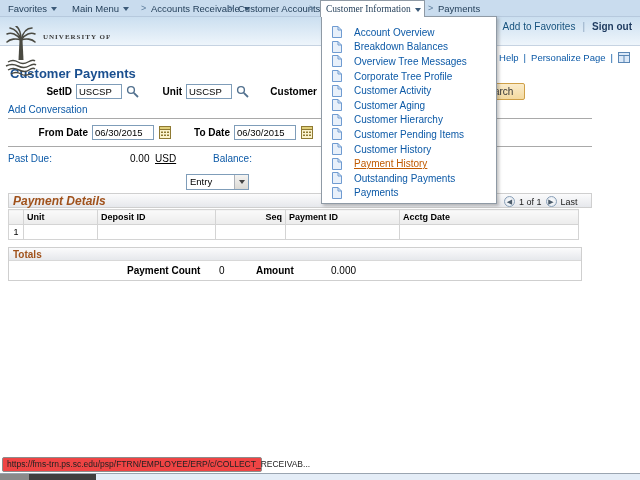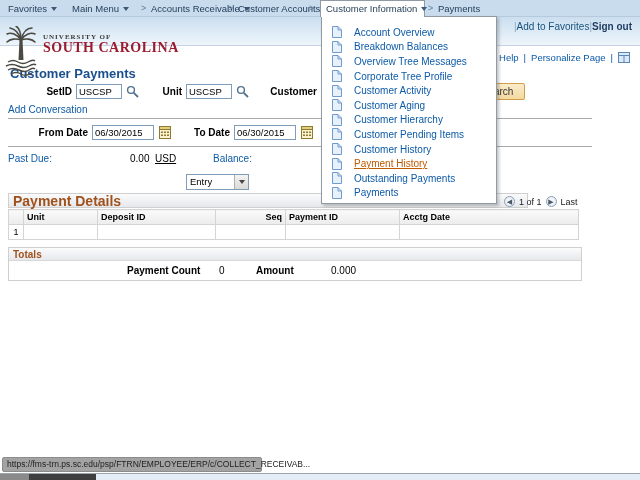--- a/index.html
+++ b/index.html
@@ -13,28 +13,28 @@
     position:absolute; left:0; top:0; width:640px; height:17px;
     background:#c9dcee; border-bottom:1px solid #b6c9dd;
   }
   .crumb { position:absolute; top:0; height:17px; line-height:17px; font-size:9.5px; color:#1e3a55; cursor:pointer; white-space:nowrap; }
   .caret { display:inline-block; width:0; height:0; border-left:3px solid transparent; border-right:3px solid transparent; border-top:4px solid #3c5a78; margin-left:4px; vertical-align:middle; }
   .crumb-sep { position:absolute; top:0; height:17px; line-height:17px; font-size:9px; color:#5a7a9a; }
   .crumb-sep::before { content:">"; }
   .crumb-open {
     position:absolute; left:320px; top:0; width:105px; height:17px; line-height:16px;
     background:#ffffff; border:1px solid #8f9aa5; border-bottom:none; padding-left:5px;
-    font-size:9.5px; color:#1e3a55; z-index:30; cursor:pointer; white-space:nowrap;
+    font-size:9.5px; color:#1e3a55; z-index:30; cursor:pointer; white-space:nowrap;font-family:Liberation Serif, serif;
   }
   
   .band {
     position:absolute; left:0; top:17px; width:640px; height:29px;
     background:linear-gradient(#cbdff0, #eef5fb); border-bottom:1px solid #c6d3e2;
   }
-  .top-links { position:absolute; top:21px; right:8px; display:flex; align-items:center; font-size:10px; z-index:5; }
+  .top-links { position:absolute; top:21px; right:8px; display:flex; align-items:center; gap:7px; font-size:10px; z-index:5; }
   .top-links .vsep { color:#8fa7c0; }
   .lnk-fav { color:#16527e; cursor:pointer; }
   .lnk-signout { color:#1d3a5f; font-weight:bold; cursor:pointer; }
   
   .logo { position:absolute; left:4px; top:26px; display:flex; align-items:flex-start; z-index:2; }
   .logo-text { margin-left:5px; margin-top:7px; font-family:"Liberation Serif", serif; }
   .logo-line1 { font-size:7px; font-weight:bold; letter-spacing:1px; color:#3a3a3a; }
   .logo-line2 { font-size:14px; font-weight:bold; letter-spacing:0.5px; color:#9b1b30; line-height:13px; }
   
   .util-links { position:absolute; top:52px; right:10px; display:flex; align-items:center; gap:5px; font-size:9.5px; color:#0d5aa7; z-index:4; white-space:nowrap; }
@@ -54,23 +54,23 @@
     position:absolute; left:470px; top:83px; width:55px; height:17px;
     background:linear-gradient(#fbeccb,#f3d99f); border:1px solid #cfa048; border-radius:2px;
     font-size:10px; color:#333; text-align:center; line-height:15px; cursor:pointer; z-index:3;
   }
   .select-box { position:absolute; left:186px; top:174px; width:63px; height:16px; border:1px solid #7f9db9; background:#fff; cursor:pointer; }
   .select-box .val { position:absolute; left:3px; top:1px; font-size:9.5px; }
   .select-box .btn { position:absolute; right:0; top:0; width:14px; height:14px; background:linear-gradient(#f4f3f1,#dcdad5); border-left:1px solid #aeb2b8; text-align:center; }
   .select-box .btn::before { content:""; display:inline-block; margin-top:5px; border-left:3.5px solid transparent; border-right:3.5px solid transparent; border-top:4px solid #444; }
   
   .grp-hdr {
-    position:absolute; left:8px; width:520px; height:15px;
+    position:absolute; left:8px; width:584px; height:15px;
     background:linear-gradient(#fbfbfc,#e6e8ec); border:1px solid #cfcfcf;
-    font-size:14px; font-weight:bold; color:#a0521c; line-height:14px; padding-left:4px;
+    font-size:12px; font-weight:bold; color:#a0521c; line-height:14px; padding-left:4px;font-style:italic;
   }
   .pager { position:absolute; top:196px; display:flex; align-items:center; gap:4px; font-size:9px; color:#222; z-index:1; }
   .pgbtn { display:inline-block; width:11px; height:11px; border:1px solid #8aa0b8; border-radius:50%; background:radial-gradient(#ffffff,#dfe6ee); color:#4a5a6a; font-size:7px; line-height:10px; text-align:center; cursor:pointer; }
   table.grid { position:absolute; left:8px; top:209px; width:570px; border-collapse:collapse; table-layout:fixed; }
   table.grid th, table.grid td { border:1px solid #d4d4d4; font-size:9px; padding:2px 3px; height:15px; }
   table.grid th { background:linear-gradient(#fafafa,#ececec); font-weight:bold; text-align:left; }
   table.grid th.r { text-align:right; }
   table.grid td { background:#fff; }
   td.rownum { text-align:center; font-size:9px; background:#fdfdfd; }
   .totals-box { position:absolute; left:8px; top:247px; width:574px; height:34px; border:1px solid #cfcfcf; background:#fff; }
@@ -83,21 +83,21 @@
     background:#fff; border:1px solid #8f9aa5; z-index:25;
     box-shadow:2px 2px 3px rgba(80,80,80,0.35); padding-top:8px;
   }
   .menu-item { display:flex; align-items:center; height:14.6px; padding-left:10px; cursor:pointer; }
   .menu-item .doc { width:10px; height:12px; margin-right:12px; flex:0 0 auto; }
   .menu-item .mlabel { font-size:10px; color:#0d5aa7; white-space:nowrap; }
   .menu-item.active .mlabel { color:#c05a00; text-decoration:underline; }
   
   .url-tip {
     position:absolute; left:2px; top:457px; height:15px; max-width:260px;
-    background:#a3a3a3; border:1px solid #8c8c8c; border-radius:2px;
+    background:#ef4444; border:1px solid #8c8c8c; border-radius:2px;
     font-size:8.5px; color:#222; line-height:13px; padding:0 4px; white-space:nowrap; z-index:40;
   }
   .bottom-strip { position:absolute; left:0; top:473px; width:640px; height:7px; background:#e4edf7; border-top:1px solid #9aa5b1; }
   .bottom-strip .seg1 { position:absolute; left:0; top:0; width:29px; height:7px; background:#8a8a8a; }
   .bottom-strip .seg2 { position:absolute; left:29px; top:0; width:67px; height:7px; background:#3f3f3f; }
 </style>
 </head>
 <body>
 
 <div id="screen">
@@ -137,21 +137,20 @@
       <path d="M15.5 14 L18.5 14 L19.5 34 L14.5 34 Z" fill="#4a4a42"></path>
       <g stroke="#4a4a42" fill="none" stroke-width="1.4">
         <path d="M4 36 Q9 33, 14 36 T24 36 T31 35"></path>
         <path d="M2 40 Q8 37, 14 40 T25 40 T32 39"></path>
         <path d="M4 44 Q9 41, 15 44 T25 44 T31 43"></path>
         <path d="M7 48 Q12 45, 17 48 T28 47"></path>
       </g>
     </svg>
     <div class="logo-text">
       <div class="logo-line1">UNIVERSITY OF</div>
-      <div class="logo-line2">SOUTH CAROLINA</div>
     </div>
   </div>
 
   <div class="util-links">
     <span class="u">New Window</span>
     <span class="vsep">|</span>
     <span class="u">Help</span>
     <span class="vsep">|</span>
     <span class="u">Personalize Page</span>
     <span class="vsep">|</span>

